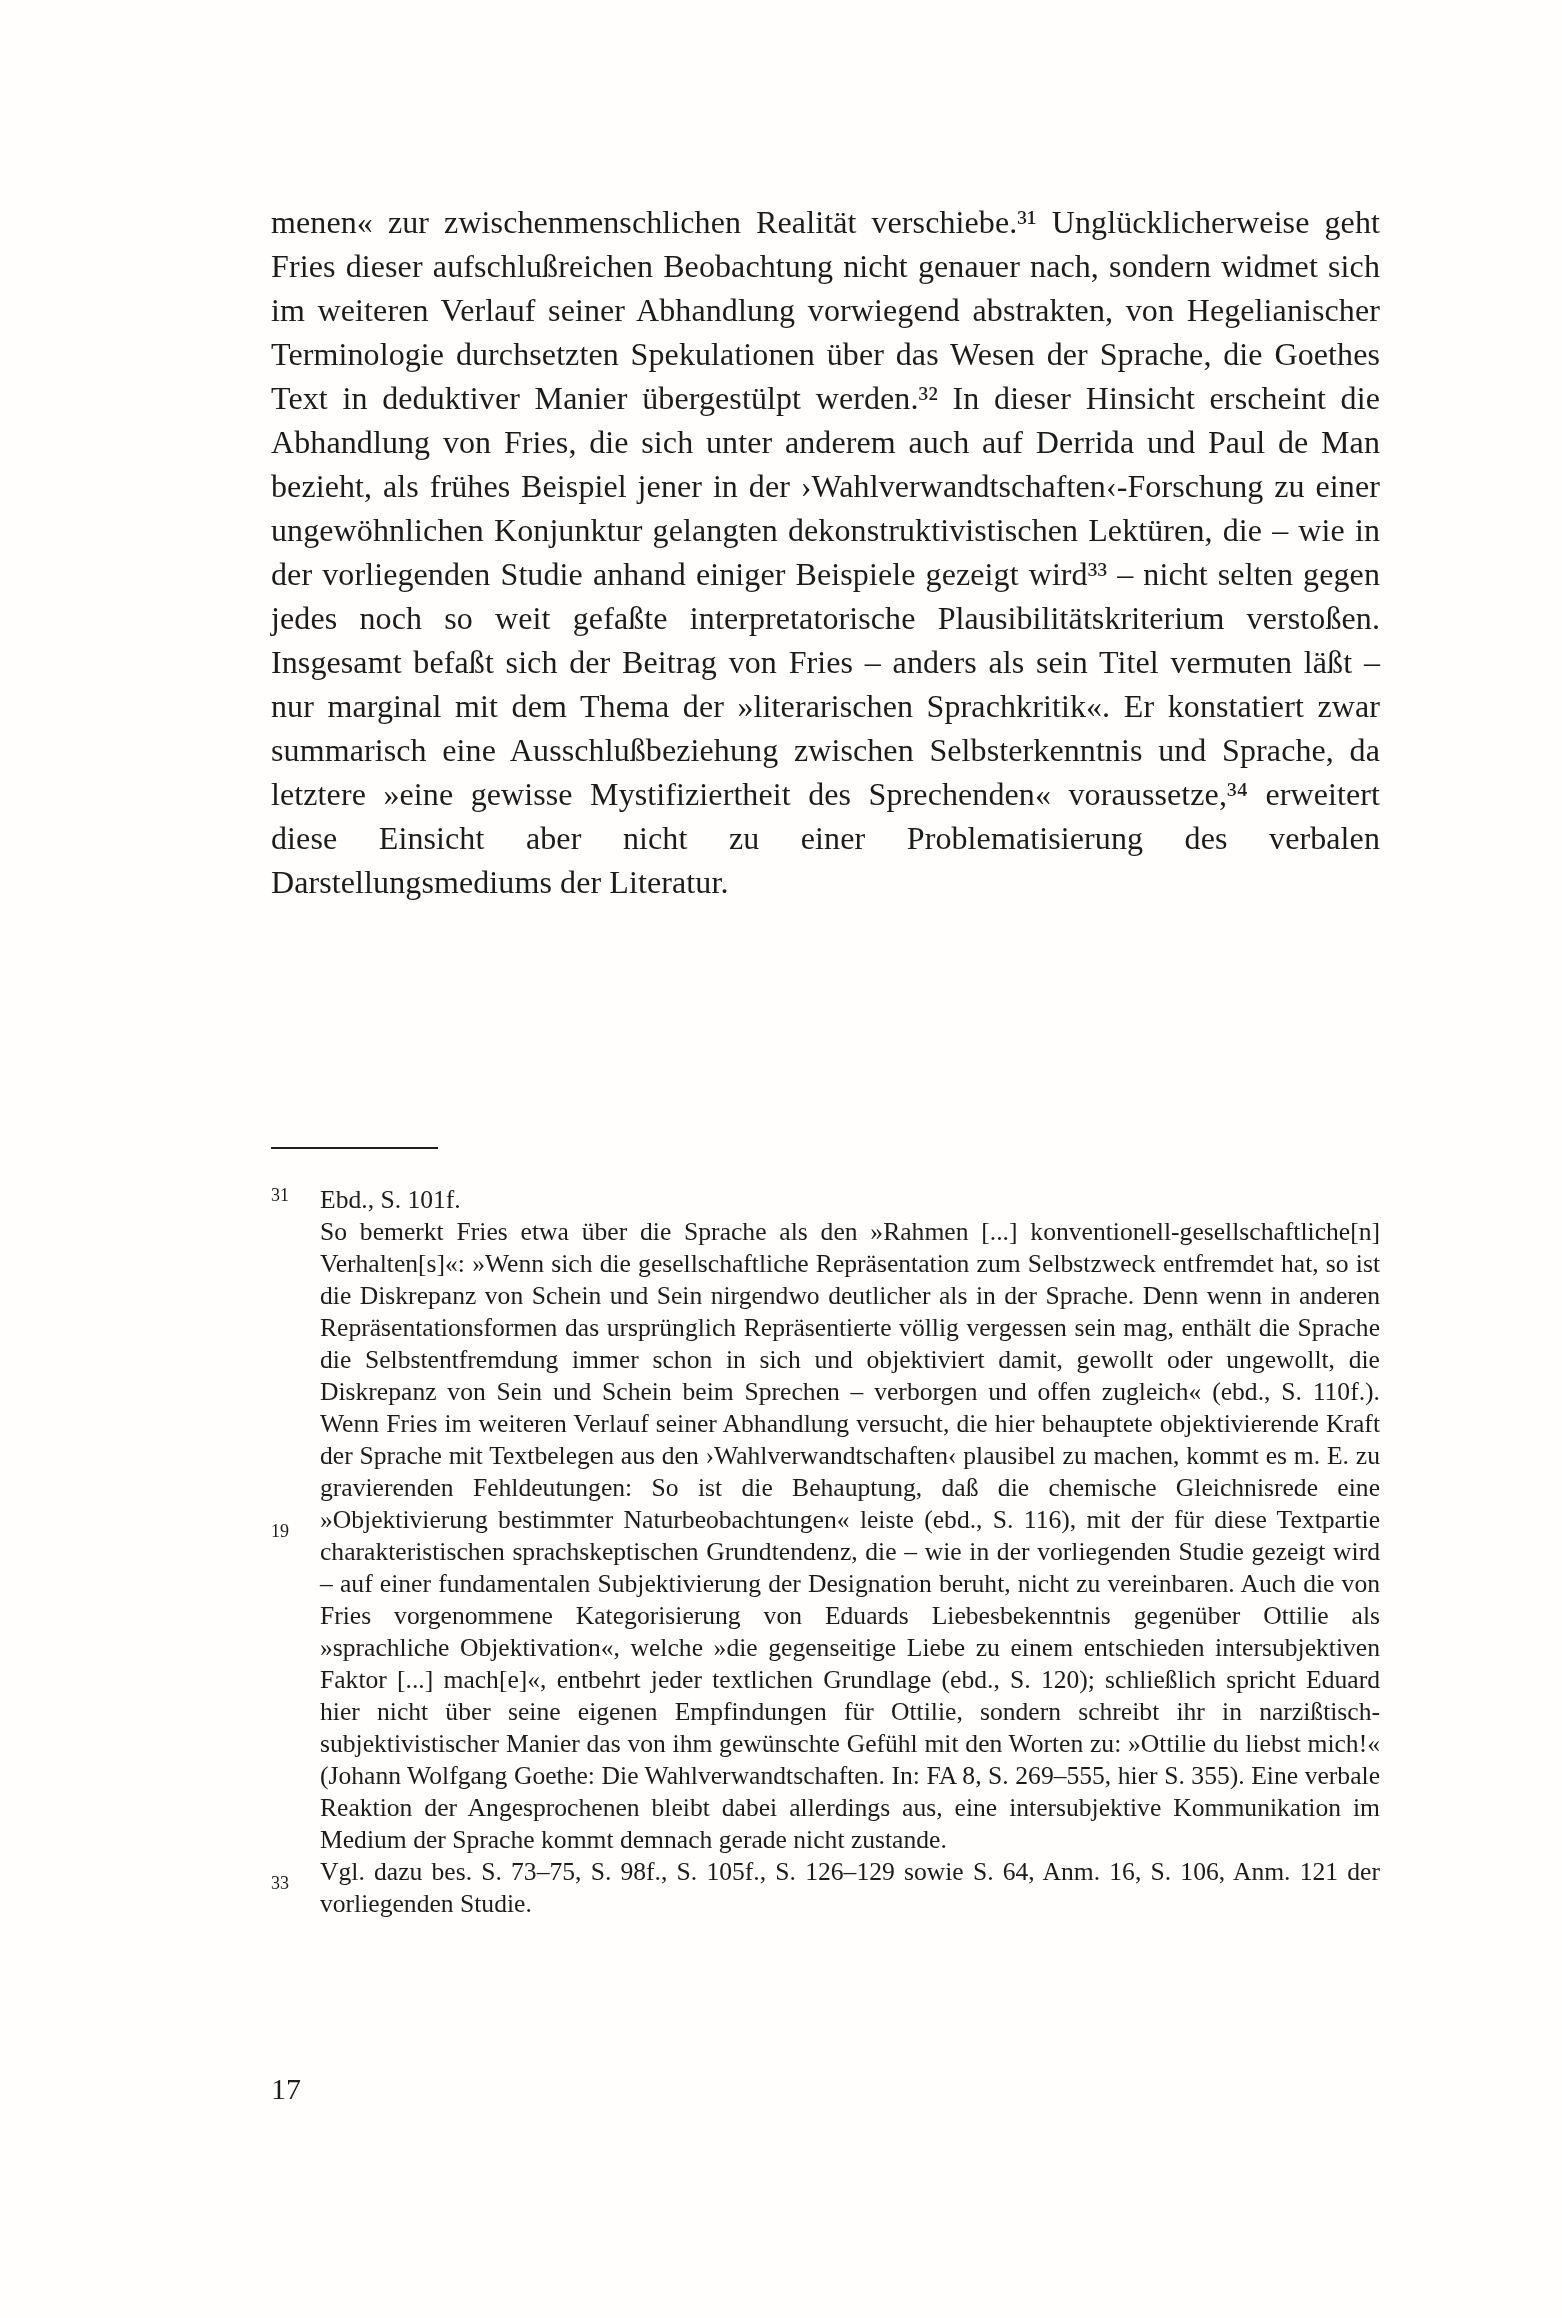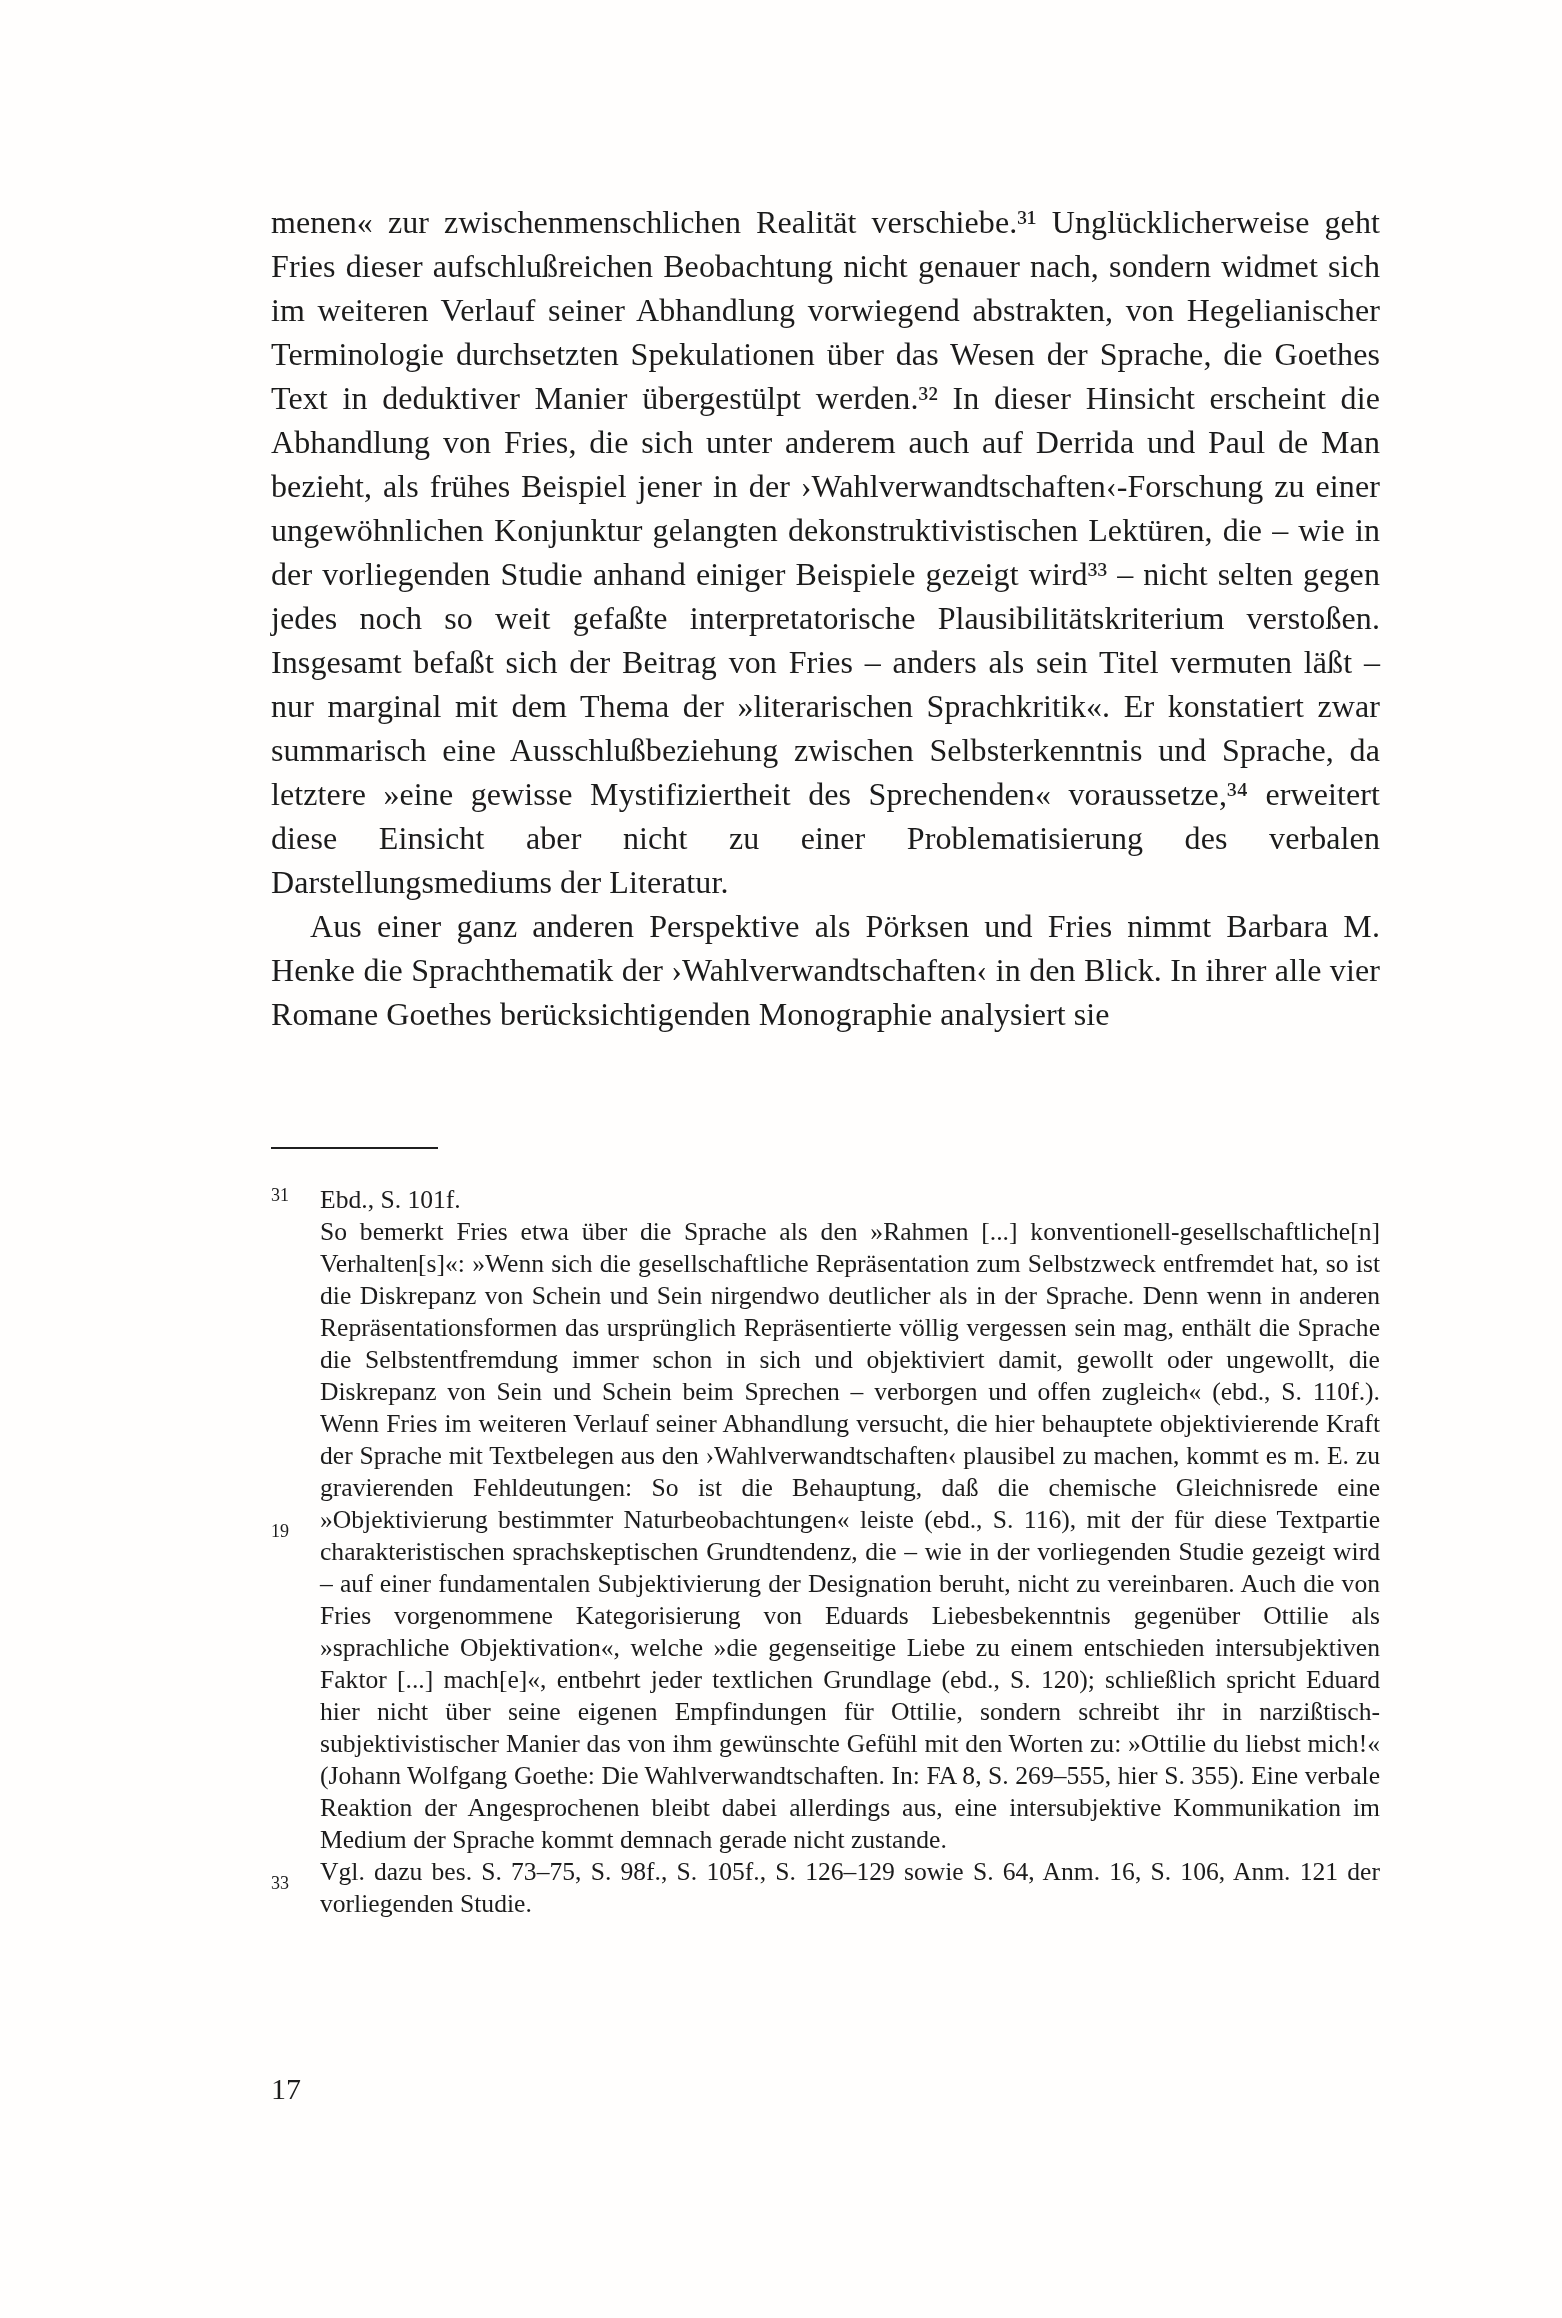--- a/index.html
+++ b/index.html
@@ -74,21 +74,20 @@
     line-height: 34px;
   }
 </style>
 </head>
 <body>
 
 <div class="page">
 
   <main class="body-text">
     <p>menen« zur zwischenmenschlichen Realität verschiebe.³¹ Unglücklicherweise geht Fries dieser aufschlußreichen Beobachtung nicht genauer nach, sondern widmet sich im weiteren Verlauf seiner Abhandlung vorwiegend abstrakten, von Hegelianischer Terminologie durchsetzten Spekulationen über das Wesen der Sprache, die Goethes Text in deduktiver Manier übergestülpt werden.³² In dieser Hinsicht erscheint die Abhandlung von Fries, die sich unter anderem auch auf Derrida und Paul de Man bezieht, als frühes Beispiel jener in der ›Wahlverwandtschaften‹-Forschung zu einer ungewöhnlichen Konjunktur gelangten dekonstruktivistischen Lektüren, die – wie in der vorliegenden Studie anhand einiger Beispiele gezeigt wird³³ – nicht selten gegen jedes noch so weit gefaßte interpretatorische Plausibilitätskriterium verstoßen. Insgesamt befaßt sich der Beitrag von Fries – anders als sein Titel vermuten läßt – nur marginal mit dem Thema der »literarischen Sprachkritik«. Er konstatiert zwar summarisch eine Ausschlußbeziehung zwischen Selbsterkenntnis und Sprache, da letztere »eine gewisse Mystifiziertheit des Sprechenden« voraussetze,³⁴ erweitert diese Einsicht aber nicht zu einer Problematisierung des verbalen Darstellungsmediums der Literatur.</p>
-    <p class="indented">Aus einer ganz anderen Perspektive als Pörksen und Fries nimmt Barbara M. Henke die Sprachthematik der ›Wahlverwandtschaften‹ in den Blick. In ihrer alle vier Romane Goethes berücksichtigenden Monographie analysiert sie</p>
   </main>
 
   <div class="fn-sep"></div>
 
   <section class="footnotes">
 
     <div class="footnote">
       <div class="fn-num">31</div>
       <div class="fn-text">Ebd., S. 101f.</div>
     </div>

